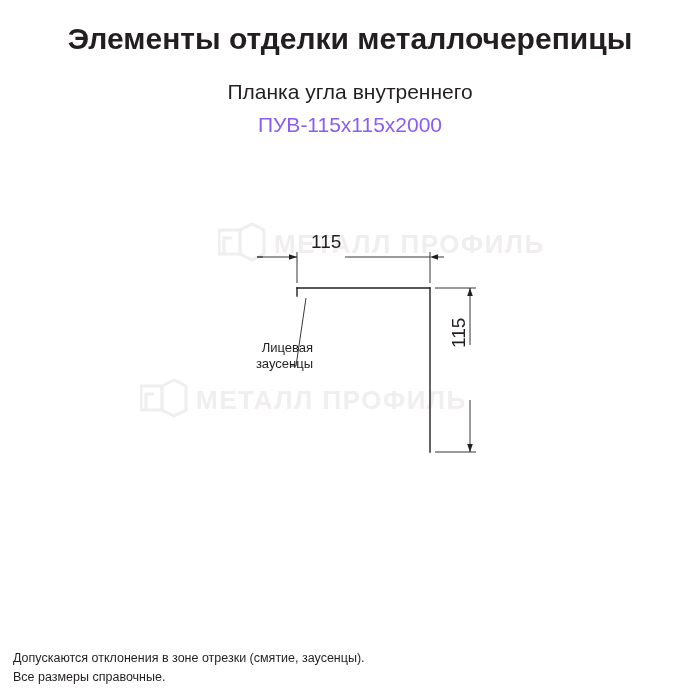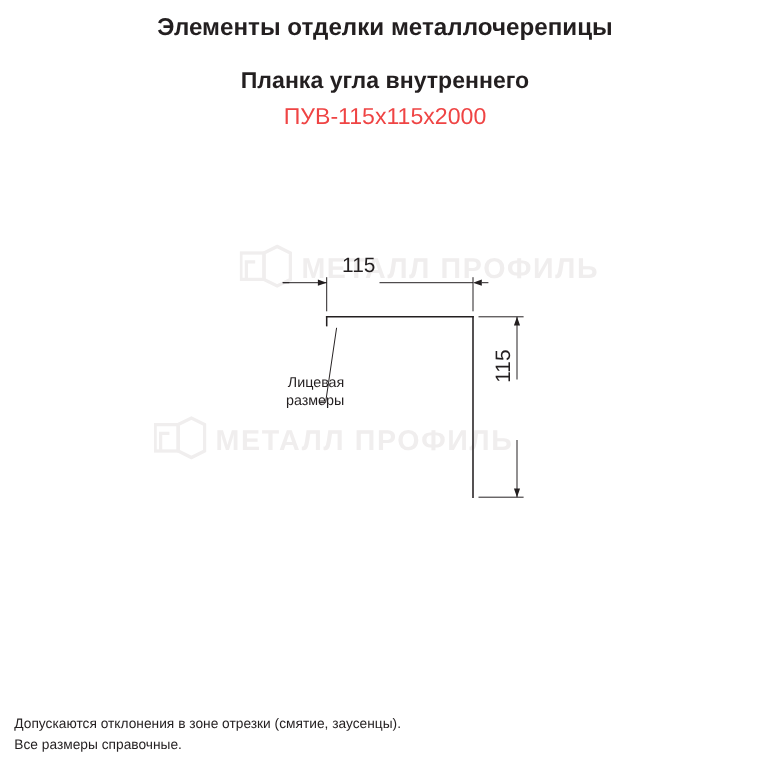--- a/index.html
+++ b/index.html
@@ -23,37 +23,37 @@
 
   
   .title-block {
     position: absolute;
     top: 0;
     left: 0;
     width: 700px;
     text-align: center;
   }
   .main-title {
-    font-size: 22px;
+    font-size: 30px;
     font-weight: bold;
-    margin-top: 12px;
+    margin-top: 22px;
     letter-spacing: 0px;
     color: #231f20;
   }
   .sub-title {
     font-size: 21px;
-    font-weight: bold;
+    font-weight: normal;
     margin-top: 24px;
     color: #231f20;
   }
   .sub-title2 {
     font-size: 21px;
     font-weight: normal;
     margin-top: 9px;
-    color: #ef4444;
+    color: #8b5cf6;
   }
 
   
   .watermark {
     position: absolute;
     display: flex;
     align-items: center;
     opacity: 1;
     pointer-events: none;
     user-select: none;
@@ -194,21 +194,21 @@
     <polygon points="470,288 467.2,296 472.8,296" fill="#231f20"></polygon>
     <polygon points="470,452 467.2,444 472.8,444" fill="#231f20"></polygon>
 
     <g stroke="#231f20" stroke-width="0.9" fill="none">
       <path d="M290 366 L296 366 L306 298"></path>
     </g>
   </svg>
 
   <div class="face-label">
     <div>Лицевая</div>
-    <div>размеры</div>
+    <div>заусенцы</div>
   </div>
 
   <div class="dim-top">115</div>
   <div class="dim-right">115</div>
 
   <div class="footer">
     <div>Допускаются отклонения в зоне отрезки (смятие, заусенцы).</div>
     <div>Все размеры справочные.</div>
   </div>
 

